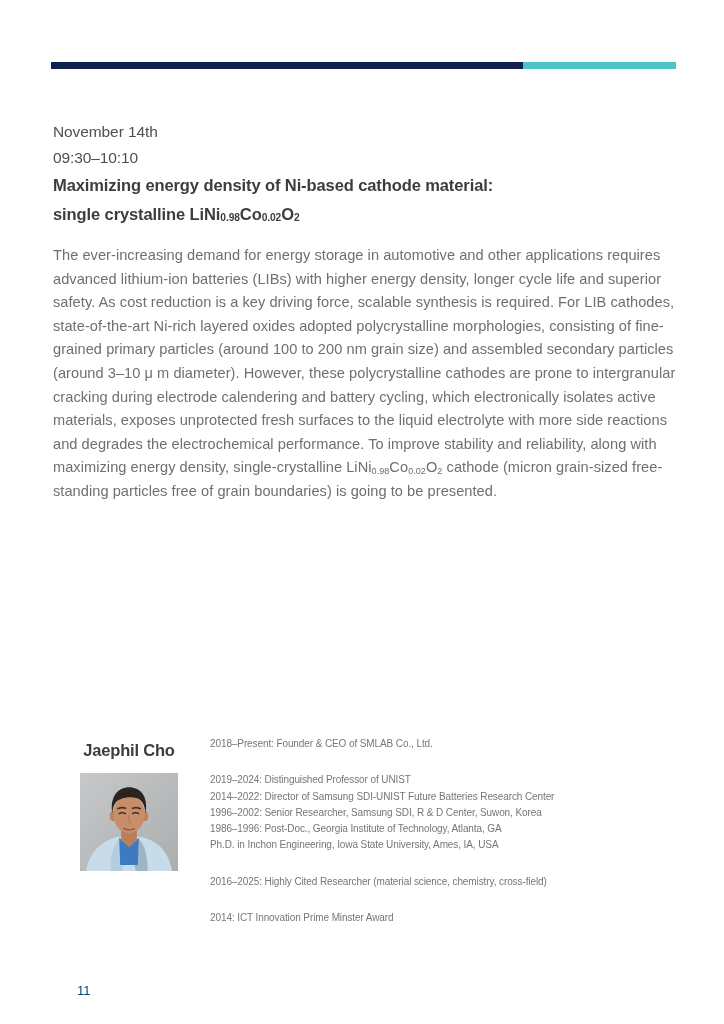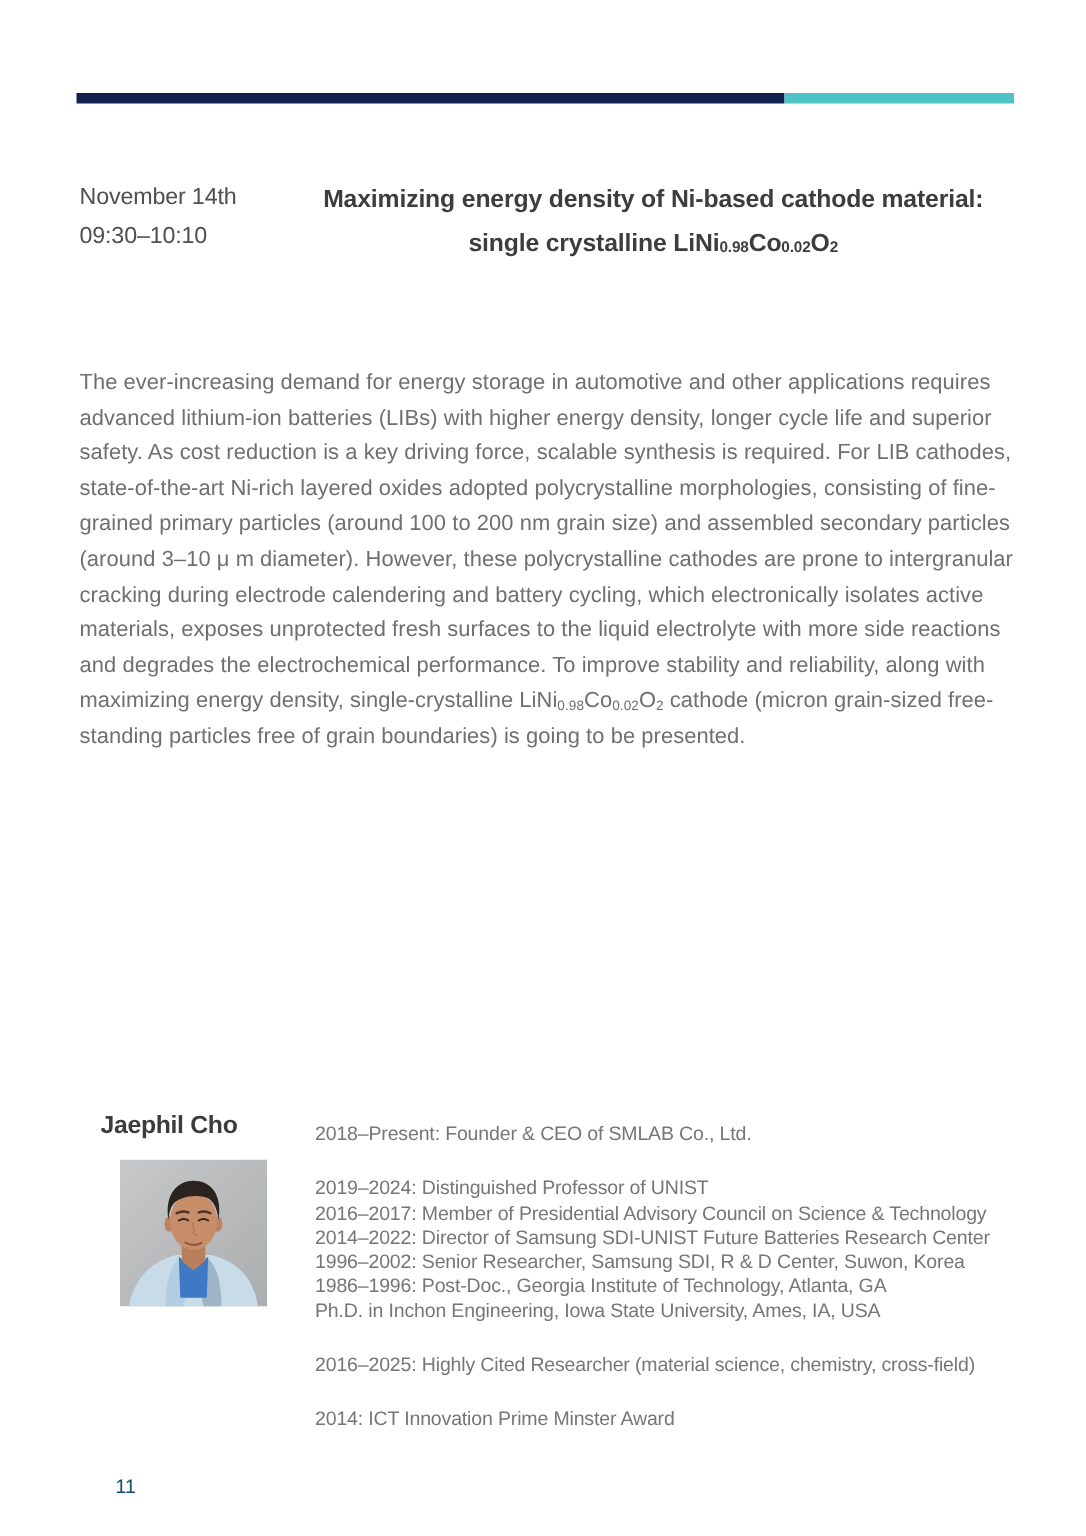--- a/index.html
+++ b/index.html
@@ -25,36 +25,36 @@
   .bar-navy { width: 472px; height: 100%; }
   .bar-teal { flex: 1; height: 100%; }
 
   
   .session {
     position: absolute;
     left: 53px;
     top: 119px;
     width: 625px;
     display: flex;
+    flex-direction: column;
   }
   .session-date {
     width: 140px;
     font-size: 15.5px;
     line-height: 26px;
     color: #4f4f4f;
     letter-spacing: -0.1px;
   }
   .session-title {
     width: 485px;
     font-size: 16.5px;
     font-weight: bold;
     line-height: 28.5px;
     color: #3d3d3d;
     letter-spacing: -0.1px;
-    text-align: center;
   }
   .session-title sub, .abstract sub {
     font-size: 0.62em;
     vertical-align: baseline;
     position: relative;
     top: 0.18em;
     line-height: 0;
   }
 
   
@@ -68,45 +68,44 @@
     color: #6f6f6f;
     letter-spacing: 0.05px;
   }
 
   
   .speaker-name {
     position: absolute;
     left: 67px;
     top: 741px;
     width: 124px;
-    text-align: left;
+    text-align: center;
     font-size: 16.5px;
     font-weight: bold;
     color: #3c3c3c;
     letter-spacing: -0.2px;
   }
   .speaker-photo {
     position: absolute;
     left: 80px;
     top: 773px;
     width: 98px;
     height: 98px;
     display: block;
   }
 
   .cv {
     position: absolute;
     left: 210px;
     top: 736px;
     width: 500px;
-    font-size: 13px;
+    font-size: 10px;
     line-height: 16.3px;
     color: #767676;
     letter-spacing: -0.1px;
-    margin-top: 12px;
   }
   .cv-group { margin: 0 0 20px 0; }
   .cv-line { white-space: nowrap; }
 
   .page-number {
     position: absolute;
     left: 77px;
     top: 983px;
     font-size: 13px;
     color: #0c4a6e;
@@ -163,21 +162,20 @@
       <path d="M44.5,56.5 q5.5,3 11,0.3" stroke="#8d5a3e" stroke-width="1.4" fill="none" stroke-linecap="round"></path>
     </g>
   </svg>
 
   <div class="cv">
       <div class="cv-group">
         <div class="cv-line">2018–Present: Founder &amp; CEO of SMLAB Co., Ltd.</div>
       </div>
       <div class="cv-group">
         <div class="cv-line">2019–2024: Distinguished Professor of UNIST</div>
-        <div class="cv-line">2016–2017: Member of Presidential Advisory Council on Science &amp; Technology</div>
         <div class="cv-line">2014–2022: Director of Samsung SDI-UNIST Future Batteries Research Center</div>
         <div class="cv-line">1996–2002: Senior Researcher, Samsung SDI, R &amp; D Center, Suwon, Korea</div>
         <div class="cv-line">1986–1996: Post-Doc., Georgia Institute of Technology, Atlanta, GA</div>
         <div class="cv-line">Ph.D. in Inchon Engineering, Iowa State University, Ames, IA, USA</div>
       </div>
       <div class="cv-group">
         <div class="cv-line">2016–2025: Highly Cited Researcher (material science, chemistry, cross-field)</div>
       </div>
       <div class="cv-group">
         <div class="cv-line">2014: ICT Innovation Prime Minster Award</div>

